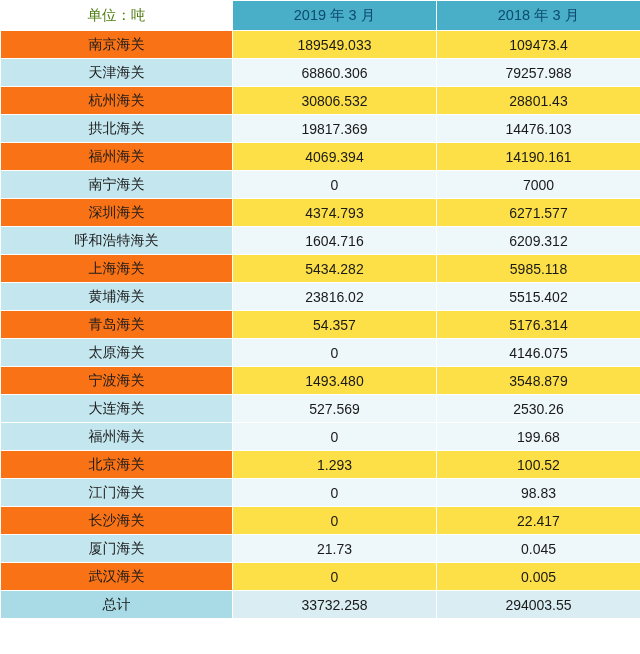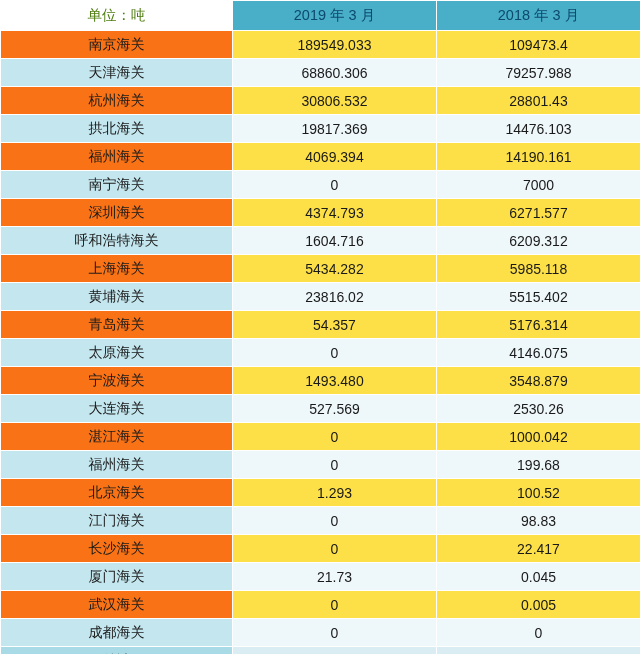--- a/index.html
+++ b/index.html
@@ -140,25 +140,20 @@
         <tr class="row-odd">
           <td class="label-cell">宁波海关</td>
           <td class="value-cell">1493.480</td>
           <td class="value-cell">3548.879</td>
         </tr>
         <tr class="row-even">
           <td class="label-cell">大连海关</td>
           <td class="value-cell">527.569</td>
           <td class="value-cell">2530.26</td>
         </tr>
-        <tr class="row-odd">
-          <td class="label-cell">湛江海关</td>
-          <td class="value-cell">0</td>
-          <td class="value-cell">1000.042</td>
-        </tr>
         <tr class="row-even">
           <td class="label-cell">福州海关</td>
           <td class="value-cell">0</td>
           <td class="value-cell">199.68</td>
         </tr>
         <tr class="row-odd">
           <td class="label-cell">北京海关</td>
           <td class="value-cell">1.293</td>
           <td class="value-cell">100.52</td>
         </tr>
@@ -175,25 +170,20 @@
         <tr class="row-even">
           <td class="label-cell">厦门海关</td>
           <td class="value-cell">21.73</td>
           <td class="value-cell">0.045</td>
         </tr>
         <tr class="row-odd">
           <td class="label-cell">武汉海关</td>
           <td class="value-cell">0</td>
           <td class="value-cell">0.005</td>
         </tr>
-        <tr class="row-even">
-          <td class="label-cell">成都海关</td>
-          <td class="value-cell">0</td>
-          <td class="value-cell">0</td>
-        </tr>
         <tr class="total-row row-odd">
           <td class="label-cell">总计</td>
           <td class="value-cell">33732.258</td>
           <td class="value-cell">294003.55</td>
         </tr>
       </tbody>
   </table>
 </div>
 
 </body></html>

